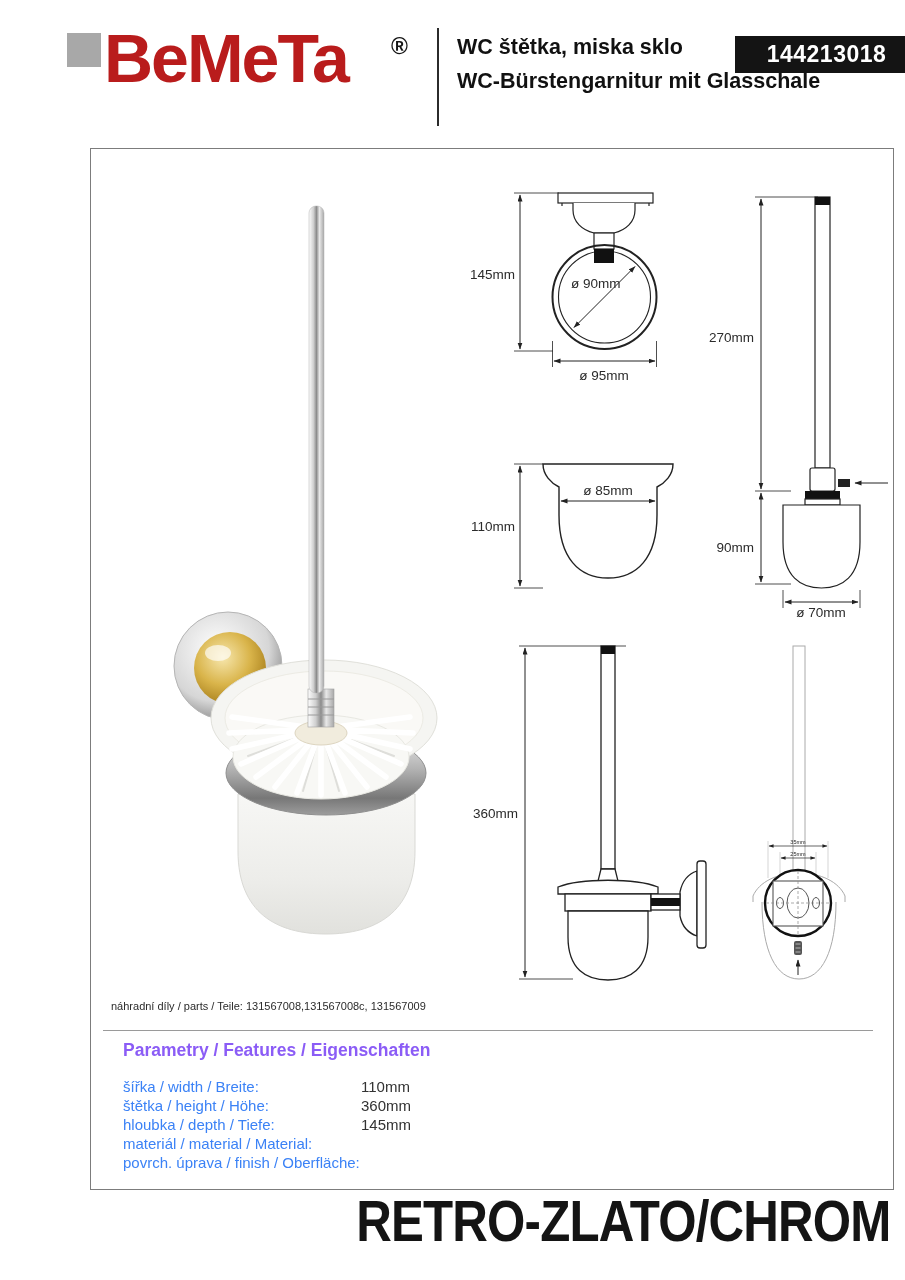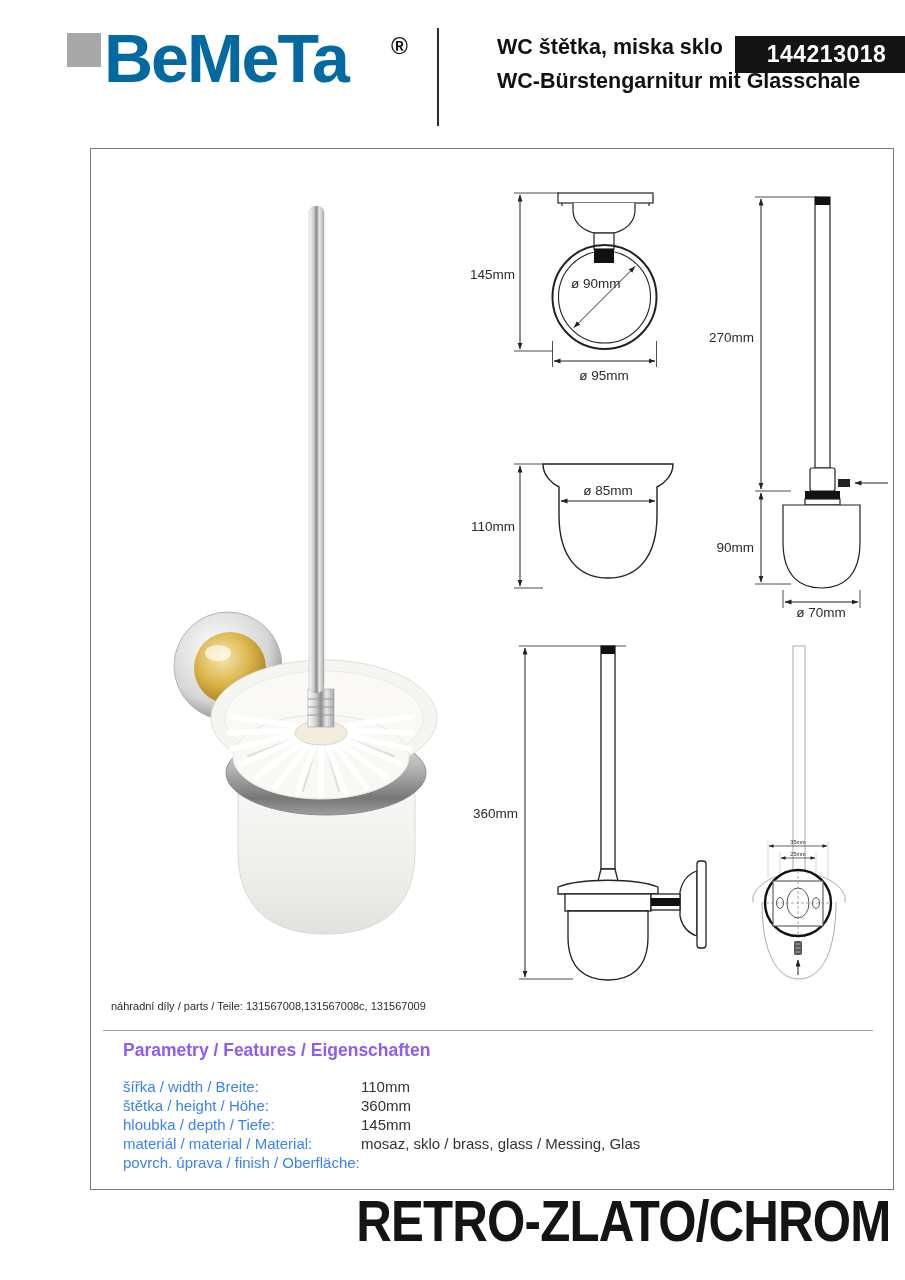--- a/index.html
+++ b/index.html
@@ -1,23 +1,23 @@
 <!DOCTYPE html>
 <html><head>
 <meta charset="utf-8">
 <style>
   html,body{margin:0;padding:0;}
   body{width:905px;height:1280px;background:#ffffff;font-family:"Liberation Sans",sans-serif;color:#1a1a1a;overflow:hidden;position:relative;}
   .abs{position:absolute;}
   
   .logo-square{left:67px;top:33px;width:34px;height:34px;background:#a8a8a8;}
-  .logo-text{left:104px;top:24px;font-size:68px;font-weight:bold;letter-spacing:-2px;color:#0369a1;line-height:1;}
+  .logo-text{left:104px;top:24px;font-size:68px;font-weight:bold;letter-spacing:-2px;color:#b91c1c;line-height:1;}
   .logo-reg{left:391px;top:33px;font-size:23px;font-weight:bold;color:#151515;}
   .header-divider{left:437px;top:28px;width:2px;height:98px;background:#2b2b2b;}
-  .header-titles{left:457px;top:31px;width:270px;margin-left:40px;}
+  .header-titles{left:457px;top:31px;width:270px;}
   .header-titles div{font-size:21.5px;font-weight:bold;line-height:33.5px;color:#111;white-space:nowrap;}
   .code-box{left:735px;top:36px;width:183px;height:37px;background:#141414;color:#fff;font-size:23px;font-weight:bold;display:flex;align-items:center;justify-content:center;letter-spacing:.5px;}
   
   .main-box{left:63px;top:148px;width:802px;height:1040px;border:1px solid #7c7c7c;margin-left:27px;}
   .parts-line{left:20px;top:851px;font-size:11px;color:#2b2b2b;white-space:nowrap;}
   .parts-separator{left:12px;top:881px;width:770px;height:1px;background:#9a9a9a;}
   .params-heading{left:32px;top:891px;font-size:17.5px;font-weight:bold;color:#8b5cf6;}
   .param-row{left:0;width:760px;height:19px;}
   .param-label{position:absolute;left:32px;top:0;font-size:15px;color:#3b82f6;}
   .param-value{position:absolute;left:270px;top:0;font-size:15px;color:#333;}
@@ -223,20 +223,19 @@
   <div class="abs param-row" style="top:948px">
     <span class="param-label">štětka / height / Höhe:</span>
     <span class="param-value">360mm</span>
   </div>
   <div class="abs param-row" style="top:967px">
     <span class="param-label">hloubka / depth / Tiefe:</span>
     <span class="param-value">145mm</span>
   </div>
   <div class="abs param-row" style="top:986px">
     <span class="param-label">materiál / material / Material:</span>
-    <span class="param-value">mosaz, sklo / brass, glass / Messing, Glas</span>
   </div>
   <div class="abs param-row" style="top:1005px">
     <span class="param-label">povrch. úprava / finish / Oberfläche:</span>
   </div>
 </div>
 
 <div class="abs footer-name">RETRO-ZLATO/CHROM</div>
 
 </body></html>

